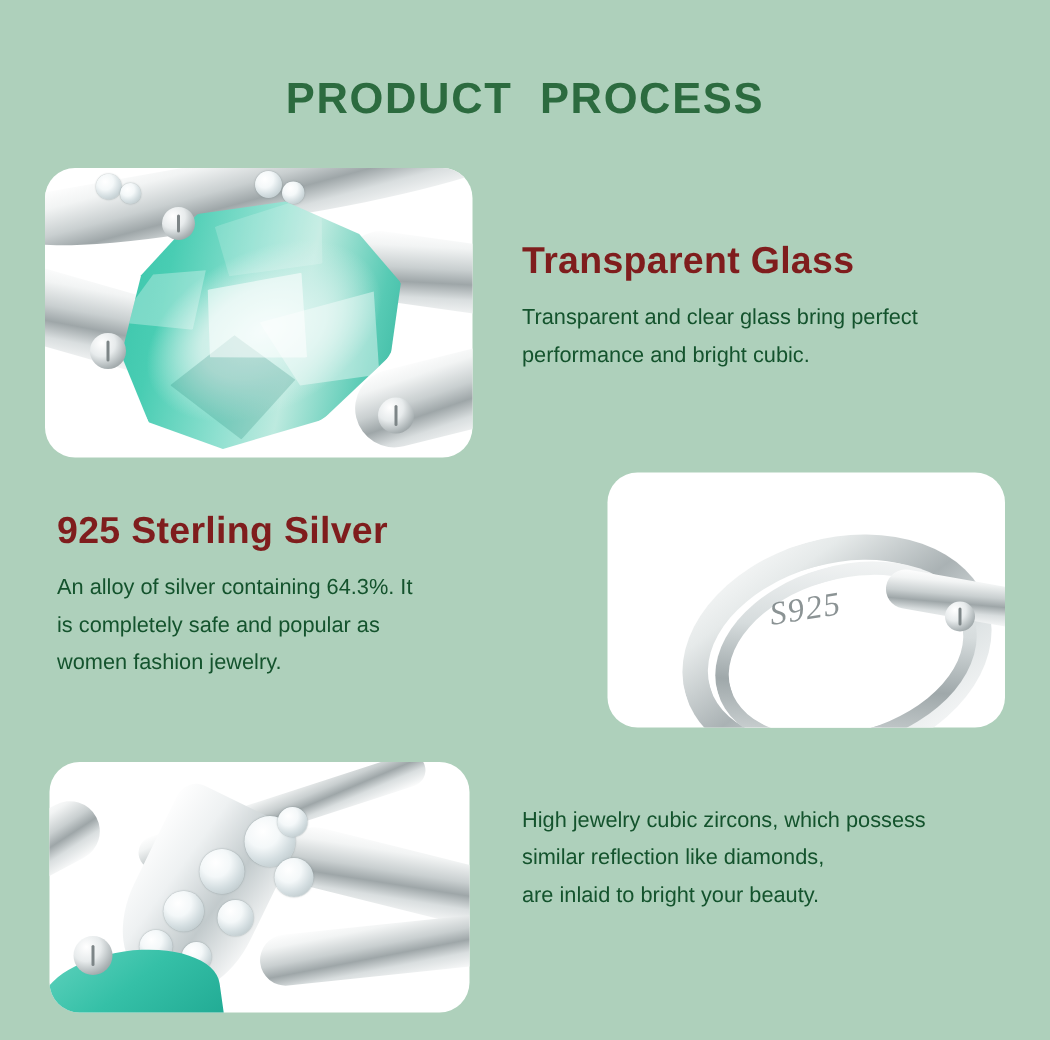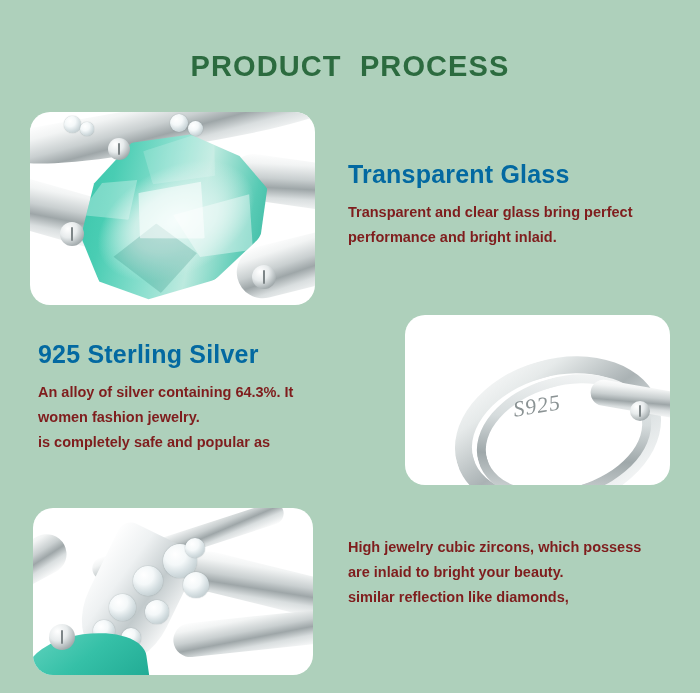--- a/index.html
+++ b/index.html
@@ -125,29 +125,28 @@
     letter-spacing: 1px;
     opacity: 0.72;
     transform: rotate(-9deg);
   }
 
   
   .text-block { position: absolute; }
   .block-head {
     font-size: 25px;
     font-weight: bold;
-    color: #0369a1;
+    color: #7f1d1d;
     margin-bottom: 11px;
     letter-spacing: 0.2px;
   }
   .block-body {
     font-size: 14.5px;
     line-height: 1.72;
-    color: #7f1d1d;
-    font-weight: bold;
+    color: #14532d;
   }
   .block-body p { white-space: pre; }
 
   #text-glass  { left: 348px; top: 160px; width: 330px; }
   #text-silver { left: 38px;  top: 340px; width: 300px; }
   #text-pave   { left: 348px; top: 535px; width: 330px; }
 </style>
 </head>
 <body>
 
@@ -188,21 +187,21 @@
       <div class="prong" style="left:78px; top:26px; width:22px; height:22px;"></div>
       <div class="prong" style="left:30px; top:110px; width:24px; height:24px;"></div>
       <div class="prong" style="left:222px; top:153px; width:24px; height:24px;"></div>
     </div>
   </div>
 
   <div class="text-block" id="text-glass">
     <div class="block-head">Transparent Glass</div>
     <div class="block-body">
       <p>Transparent and clear glass bring perfect</p>
-      <p>performance and bright inlaid.</p>
+      <p>performance and bright cubic.</p>
     </div>
   </div>
 
   <div class="photo-card" id="card-silver">
     <div class="photo-inner">
 
       <div style="position:absolute; left:48px; top:44px;
                   width:210px; height:150px; border-radius:50%;
                   border:17px solid transparent;
                   background:
@@ -226,22 +225,22 @@
       <div class="prong" style="left:225px; top:86px; width:20px; height:20px;"></div>
 
       <div class="s925-text" style="left:108px; top:78px;">S925</div>
     </div>
   </div>
 
   <div class="text-block" id="text-silver">
     <div class="block-head">925 Sterling Silver</div>
     <div class="block-body">
       <p>An alloy of silver containing 64.3%. It</p>
+      <p>is completely safe and popular as</p>
       <p>women fashion jewelry.</p>
-      <p>is completely safe and popular as</p>
     </div>
   </div>
 
   <div class="photo-card" id="card-pave">
     <div class="photo-inner">
 
       <div class="band" style="left:55px; top:22px; width:200px; height:22px;
                   transform:rotate(-18deg); border-radius:20px;"></div>
 
       <div class="band" style="left:155px; top:58px; width:160px; height:40px;
@@ -275,18 +274,18 @@
 
       <div class="prong" style="left:16px; top:116px; width:26px; height:26px;"></div>
       <div class="band" style="left:-46px; top:36px; width:82px; height:40px;
                   transform:rotate(-28deg); border-radius:40px;"></div>
     </div>
   </div>
 
   <div class="text-block" id="text-pave">
     <div class="block-body">
       <p>High jewelry cubic zircons, which possess</p>
+      <p>similar reflection like diamonds,</p>
       <p>are inlaid to bright your beauty.</p>
-      <p>similar reflection like diamonds,</p>
     </div>
   </div>
 
 </div>
 
 </body></html>

